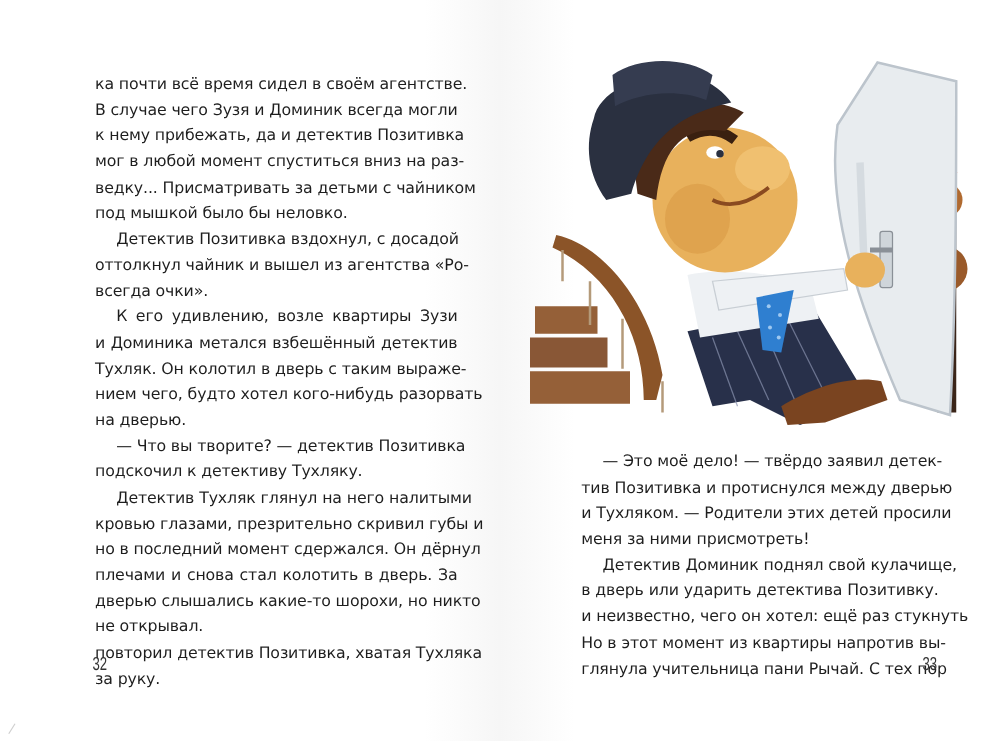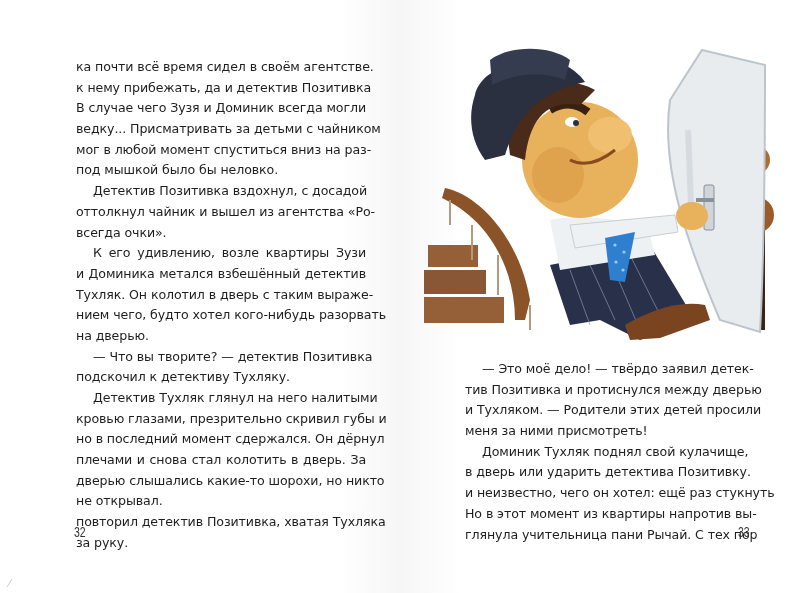--- a/index.html
+++ b/index.html
@@ -40,24 +40,24 @@
   .corner-mark { position: absolute; left: 6px; top: 578px; width: 8px; height: 10px; }
 </style>
 </head>
 <body>
 
 <div class="spread">
 
   <div class="page page-left">
     <div class="text-block left-text" id="left-text">
         <div class="line">ка почти всё время сидел в своём агентстве.</div>
+        <div class="line">В случае чего Зузя и Доминик всегда могли</div>
         <div class="line">к нему прибежать, да и детектив Позитивка</div>
-        <div class="line">В случае чего Зузя и Доминик всегда могли</div>
+        <div class="line">мог в любой момент спуститься вниз на раз-</div>
         <div class="line">ведку... Присматривать за детьми с чайником</div>
-        <div class="line">мог в любой момент спуститься вниз на раз-</div>
         <div class="line last">под мышкой было бы неловко.</div>
         <div class="line indent">Детектив Позитивка вздохнул, с досадой</div>
         <div class="line">оттолкнул чайник и вышел из агентства «Ро-</div>
         <div class="line last">всегда очки».</div>
         <div class="line indent">К его удивлению, возле квартиры Зузи</div>
         <div class="line">и Доминика метался взбешённый детектив</div>
         <div class="line">Тухляк. Он колотил в дверь с таким выраже-</div>
         <div class="line">нием чего, будто хотел кого-нибудь разорвать</div>
         <div class="line last">на дверью.</div>
         <div class="line indent">— Что вы творите? — детектив Позитивка</div>
@@ -146,21 +146,21 @@
 
     <path d="M55 75 C 60 50, 100 35, 135 42 C 150 45, 160 55, 165 62 C 130 70, 100 85, 85 135 L 65 140 C 50 120, 48 95, 55 75 Z" fill="#2a3040"></path>
     <path d="M70 40 C 90 25, 130 25, 150 40 L 145 60 C 120 50, 90 55, 72 65 Z" fill="#353c50"></path>
   </svg>
 
   <div class="text-block right-text" id="right-text">
       <div class="line indent">— Это моё дело! — твёрдо заявил детек-</div>
       <div class="line">тив Позитивка и протиснулся между дверью</div>
       <div class="line">и Тухляком. — Родители этих детей просили</div>
       <div class="line last">меня за ними присмотреть!</div>
-      <div class="line indent">Доминик Тухляк поднял свой кулачище,</div>
+      <div class="line indent">Детектив Доминик поднял свой кулачище,</div>
       <div class="line">в дверь или ударить детектива Позитивку.</div>
       <div class="line">и неизвестно, чего он хотел: ещё раз стукнуть</div>
       <div class="line">Но в этот момент из квартиры напротив вы-</div>
       <div class="line">глянула учительница пани Рычай. С тех пор</div>
     </div>
   <div class="page-number pn-right">33</div>
 
 </div>
 
 </body></html>

